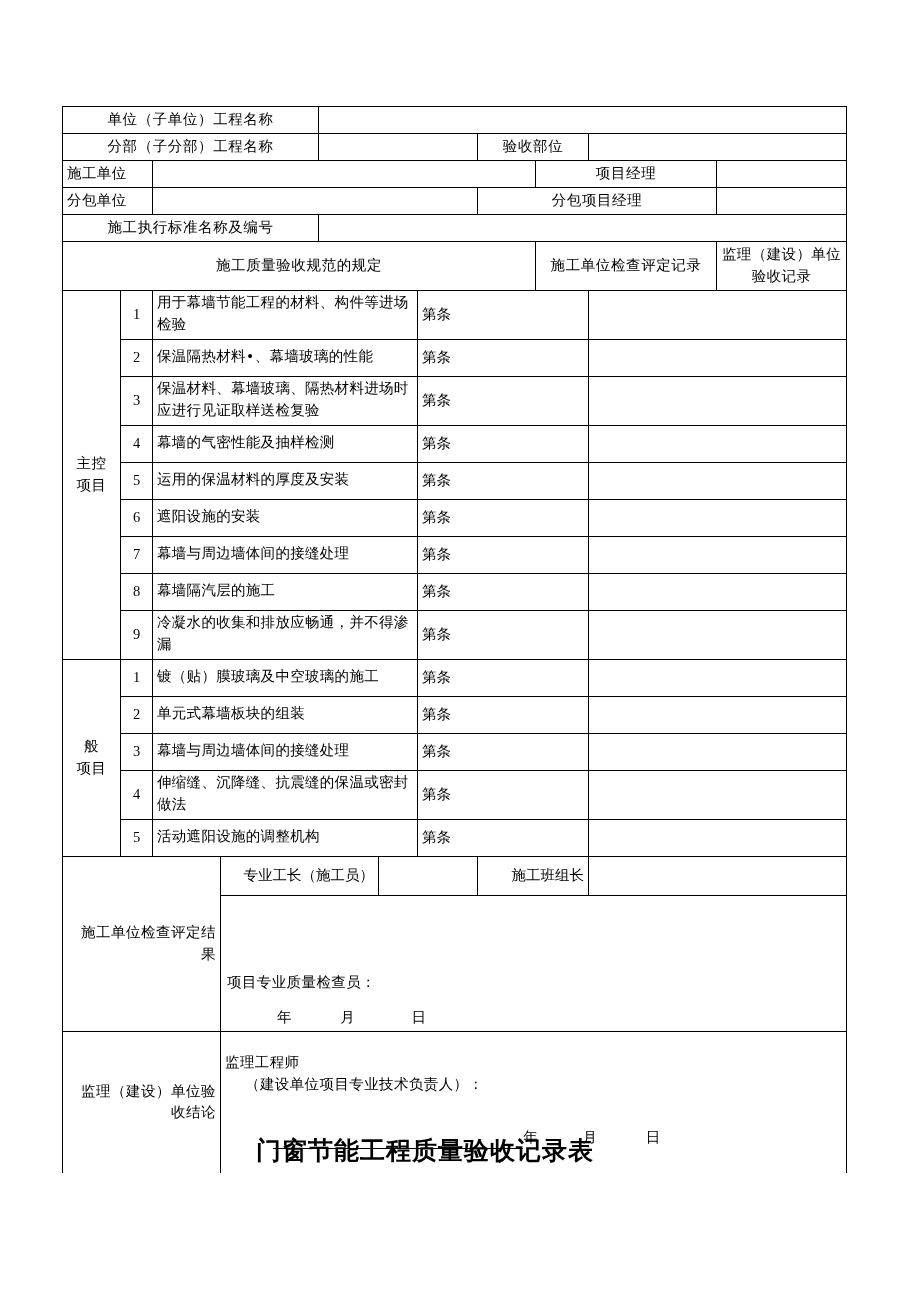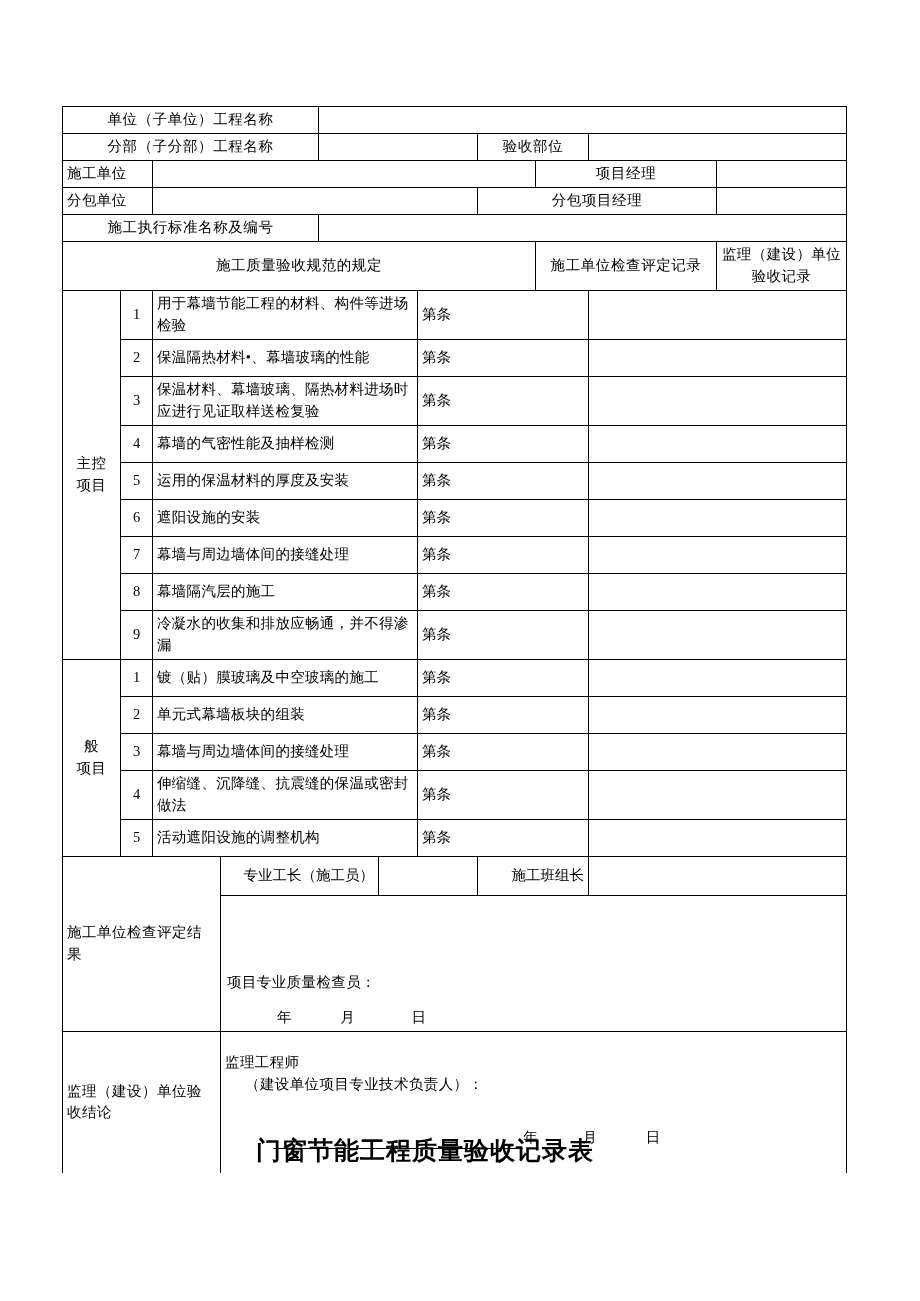--- a/index.html
+++ b/index.html
@@ -74,30 +74,31 @@
   }
   td.num {
     text-align: center;
     font-size: 15px;
   }
   td.desc {
     text-align: left;
     padding-left: 5px;
     line-height: 1.5;
     letter-spacing: 0.3px;
+    font-family: Liberation Mono, monospace;
   }
   td.clause {
     text-align: left;
     padding-left: 5px;
   }
   td.rec { }
   td.sup { }
   
   td.result-lbl {
-    text-align: left;
+    text-align: right;
     vertical-align: middle;
     letter-spacing: 0.5px;
   }
   td.sig-lbl {
     text-align: right;
     padding-left: 5px;
   }
   .sig-body {
     position: relative;
     min-height: 78px;

